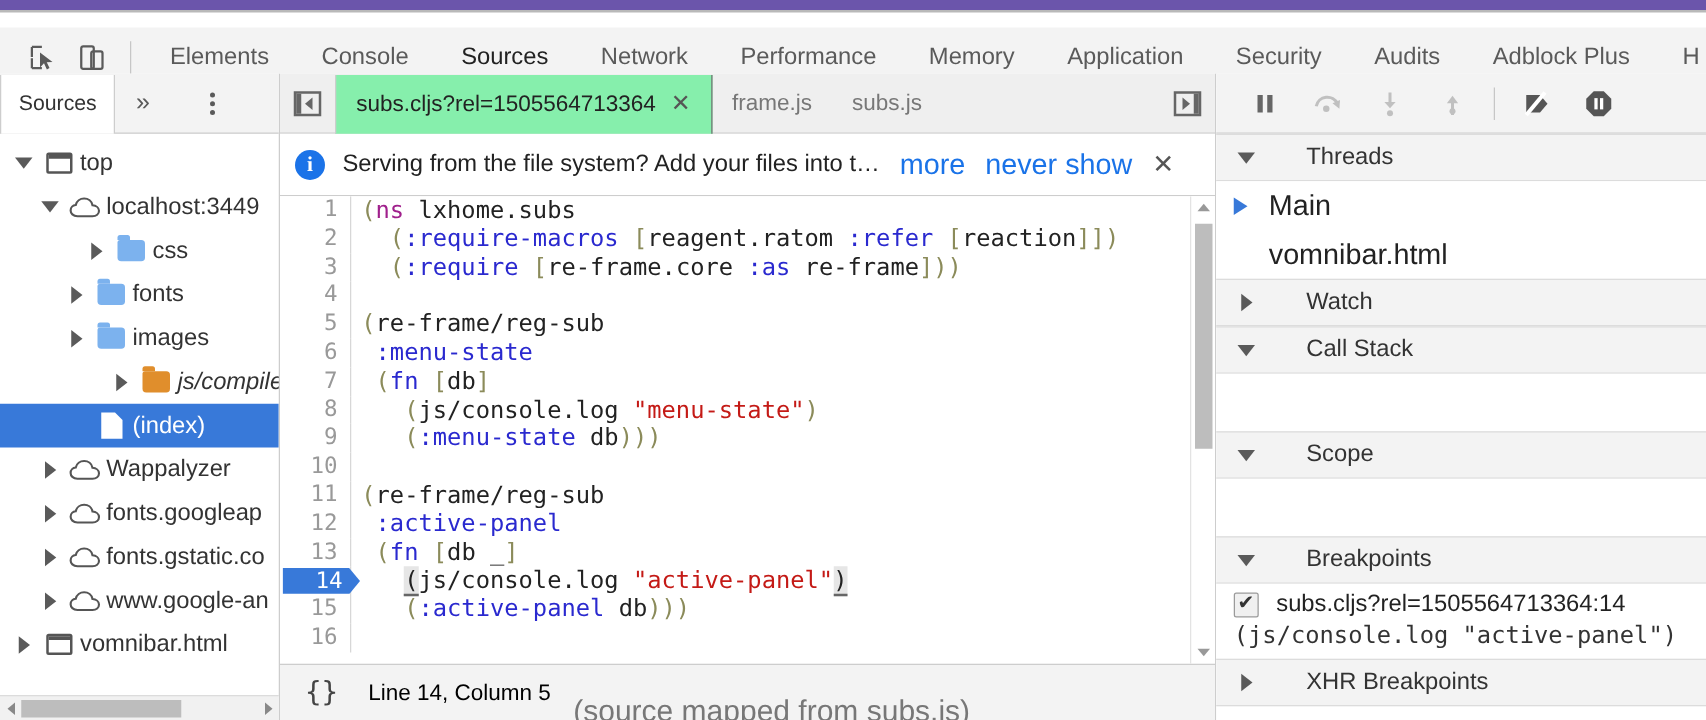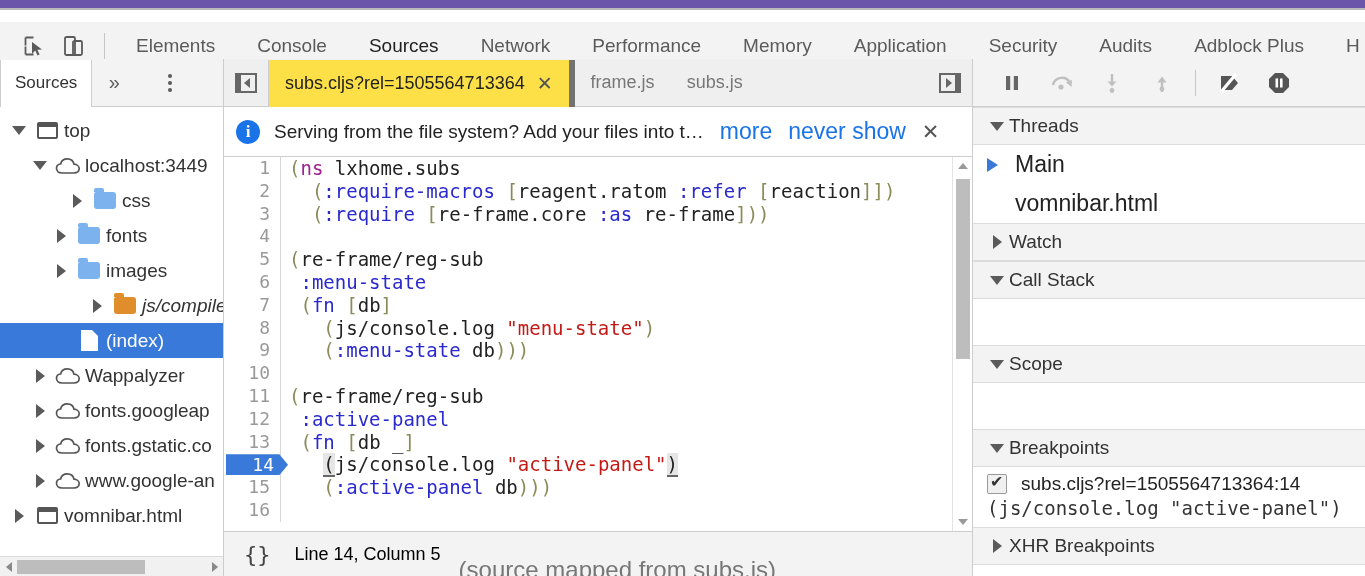--- a/index.html
+++ b/index.html
@@ -131,22 +131,22 @@
   .ft-box.left { justify-content:flex-start; }
   .ft-box.right { justify-content:flex-end; }
   .ft-box .bar { width: 4px; height: 100%; background: #666; }
   .ft-box .tri-l { width:0;height:0;border-top:5px solid transparent;border-bottom:5px solid transparent;border-right:6px solid #666; margin-left:3px;}
   .ft-box .tri-r { width:0;height:0;border-top:5px solid transparent;border-bottom:5px solid transparent;border-left:6px solid #666; margin-right:3px;}
   .ftab {
     height: 47px; display: flex; align-items: center; padding: 0 16px;
     font-size: 18px; color: #777; cursor: pointer; white-space: nowrap;
   }
   .ftab.active {
-    background: #fde047; color: #222; border-left: 1px solid #cdcdcd;
-    border-right: 6px solid #737373; margin-top: 1px; height: 47px;
+    background: #86efac; color: #222; border-left: 1px solid #cdcdcd;
+    border-right: 1px solid #737373; margin-top: 1px; height: 47px;
   }
   .ftab-close { margin-left: 12px; font-size: 19px; color: #555; cursor: pointer; }
   .ftab-spacer { flex: 1; }
 
   .infobar {
     height: 50px; background: #fff; border-bottom: 1px solid #cdcdcd;
     display: flex; align-items: center; padding: 0 12px;
   }
   .info-icon {
     width: 24px; height: 24px; border-radius: 50%; background: #1b73e8; color: #fff;
@@ -220,21 +220,21 @@
   .dbg-btn {
     width: 50px; height: 44px; display: flex; align-items: center; justify-content: center;
     cursor: pointer;
   }
   .dbg-sep { width: 1px; height: 26px; background: #c6c6c6; margin: 0 8px; }
 
   .dbg-section-head {
     height: 38px; background: #f3f3f3; border-bottom: 1px solid #dcdcdc;
     border-top: 1px solid #dcdcdc;
     display: flex; align-items: center; padding-left: 12px;
-    font-size: 19px; color: #333; cursor: pointer;
+    font-size: 19px; color: #333; cursor: pointer; gap: 36px;
   }
   .dbg-section-head .tw { width: 24px; }
   .dbg-body { background: #fff; }
   .dbg-row {
     height: 39px; display: flex; align-items: center; padding-left: 14px;
     font-size: 23px; color: #222; cursor: pointer;
   }
   .thread-arrow {
     width: 0; height: 0; border-top: 7px solid transparent; border-bottom: 7px solid transparent;
     border-left: 11px solid #3879d9; margin-right: 4px;

